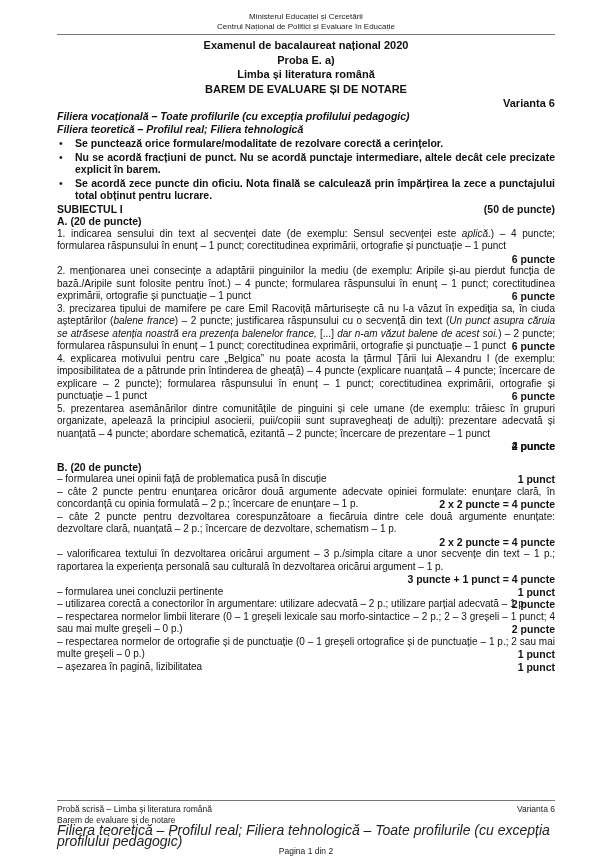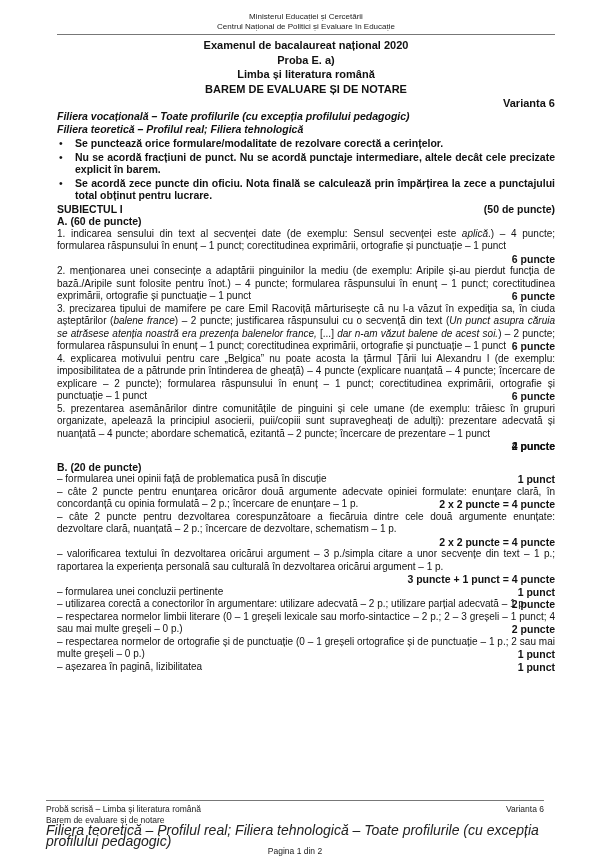--- a/index.html
+++ b/index.html
@@ -16,21 +16,21 @@
   .subj { display: flex; justify-content: space-between; font-weight: bold; font-size: 10.5px; line-height: 12.5px; margin-top: 1px; }
   .sec { font-weight: bold; font-size: 10.5px; line-height: 12.5px; }
   .item { font-size: 10px; line-height: 12.5px; text-align: justify; }
   .item i { font-style: italic; }
   .pts { text-align: right; font-weight: bold; font-size: 10.5px; line-height: 12.5px; }
   .row { display: flex; justify-content: space-between; font-size: 10px; line-height: 12.5px; }
   .row .p { font-weight: bold; font-size: 10.5px; }
   .indent { padding-left: 10px; }
   .gap { height: 8px; }
   .note { font-weight: bold; font-size: 10.5px; line-height: 12.5px; text-align: justify; margin-top: 6px; }
-  .footer { position: absolute; left: 46px; top: 800px; width: 498px; font-size: 8.5px; line-height: 10.5px; color: #222; }
+  .footer { position: absolute; left: 57px; top: 800px; width: 498px; font-size: 8.5px; line-height: 10.5px; color: #222; }
   .footer .hr { border-top: 1px solid #777; margin-bottom: 3px; }
   .footer .r1 { display: flex; justify-content: space-between; }
   .footer .it { font-style: italic; font-size: 14px; }
   .footer .pg { text-align: center; }
 </style>
 </head>
 <body>
 
 <div class="page">
   <div class="ministry">
@@ -51,21 +51,21 @@
     <li><span class="bullet">•</span><span>Se punctează orice formulare/modalitate de rezolvare corectă a cerințelor.</span></li>
     <li><span class="bullet">•</span><span>Nu se acordă fracțiuni de punct. Nu se acordă punctaje intermediare, altele decât cele precizate explicit în barem.</span></li>
     <li><span class="bullet">•</span><span>Se acordă zece puncte din oficiu. Nota finală se calculează prin împărțirea la zece a punctajului total obținut pentru lucrare.</span></li>
   </ul>
 
   <div class="subj">
     <span>SUBIECTUL I</span>
     <span>(50 de puncte)</span>
   </div>
 
-  <div class="sec">A. (60 de puncte)</div>
+  <div class="sec">A. (20 de puncte)</div>
 
   <div class="item"><span>1. indicarea sensului din text al secvenței date (de exemplu: Sensul secvenței este </span><i>aplică</i><span>.) – 4 puncte; formularea răspunsului în enunț – 1 punct; corectitudinea exprimării, ortografie și punctuație – 1 punct</span></div>
   <div class="pts">6 puncte</div>
 
   <div class="item"><span>2. menționarea unei consecințe a adaptării pinguinilor la mediu (de exemplu: Aripile și-au pierdut funcția de bază./Aripile sunt folosite pentru înot.) – 4 puncte; formularea răspunsului în enunț – 1 punct; corectitudinea exprimării, ortografie și punctuație – 1 punct</span></div>
   <div class="pts" style="margin-top:-12.5px">6 puncte</div>
 
   <div class="item"><span>3. precizarea tipului de mamifere pe care Emil Racoviță mărturisește că nu l-a văzut în expediția sa, în ciuda așteptărilor (</span><i>balene france</i><span>) – 2 puncte; justificarea răspunsului cu o secvență din text (</span><i>Un punct asupra căruia se atrăsese atenția noastră era prezența balenelor france,</i><span> [...] </span><i>dar n-am văzut balene de acest soi.</i><span>) – 2 puncte; formularea răspunsului în enunț – 1 punct; corectitudinea exprimării, ortografie și punctuație – 1 punct</span></div>
   <div class="pts" style="margin-top:-12.5px">6 puncte</div>
 

